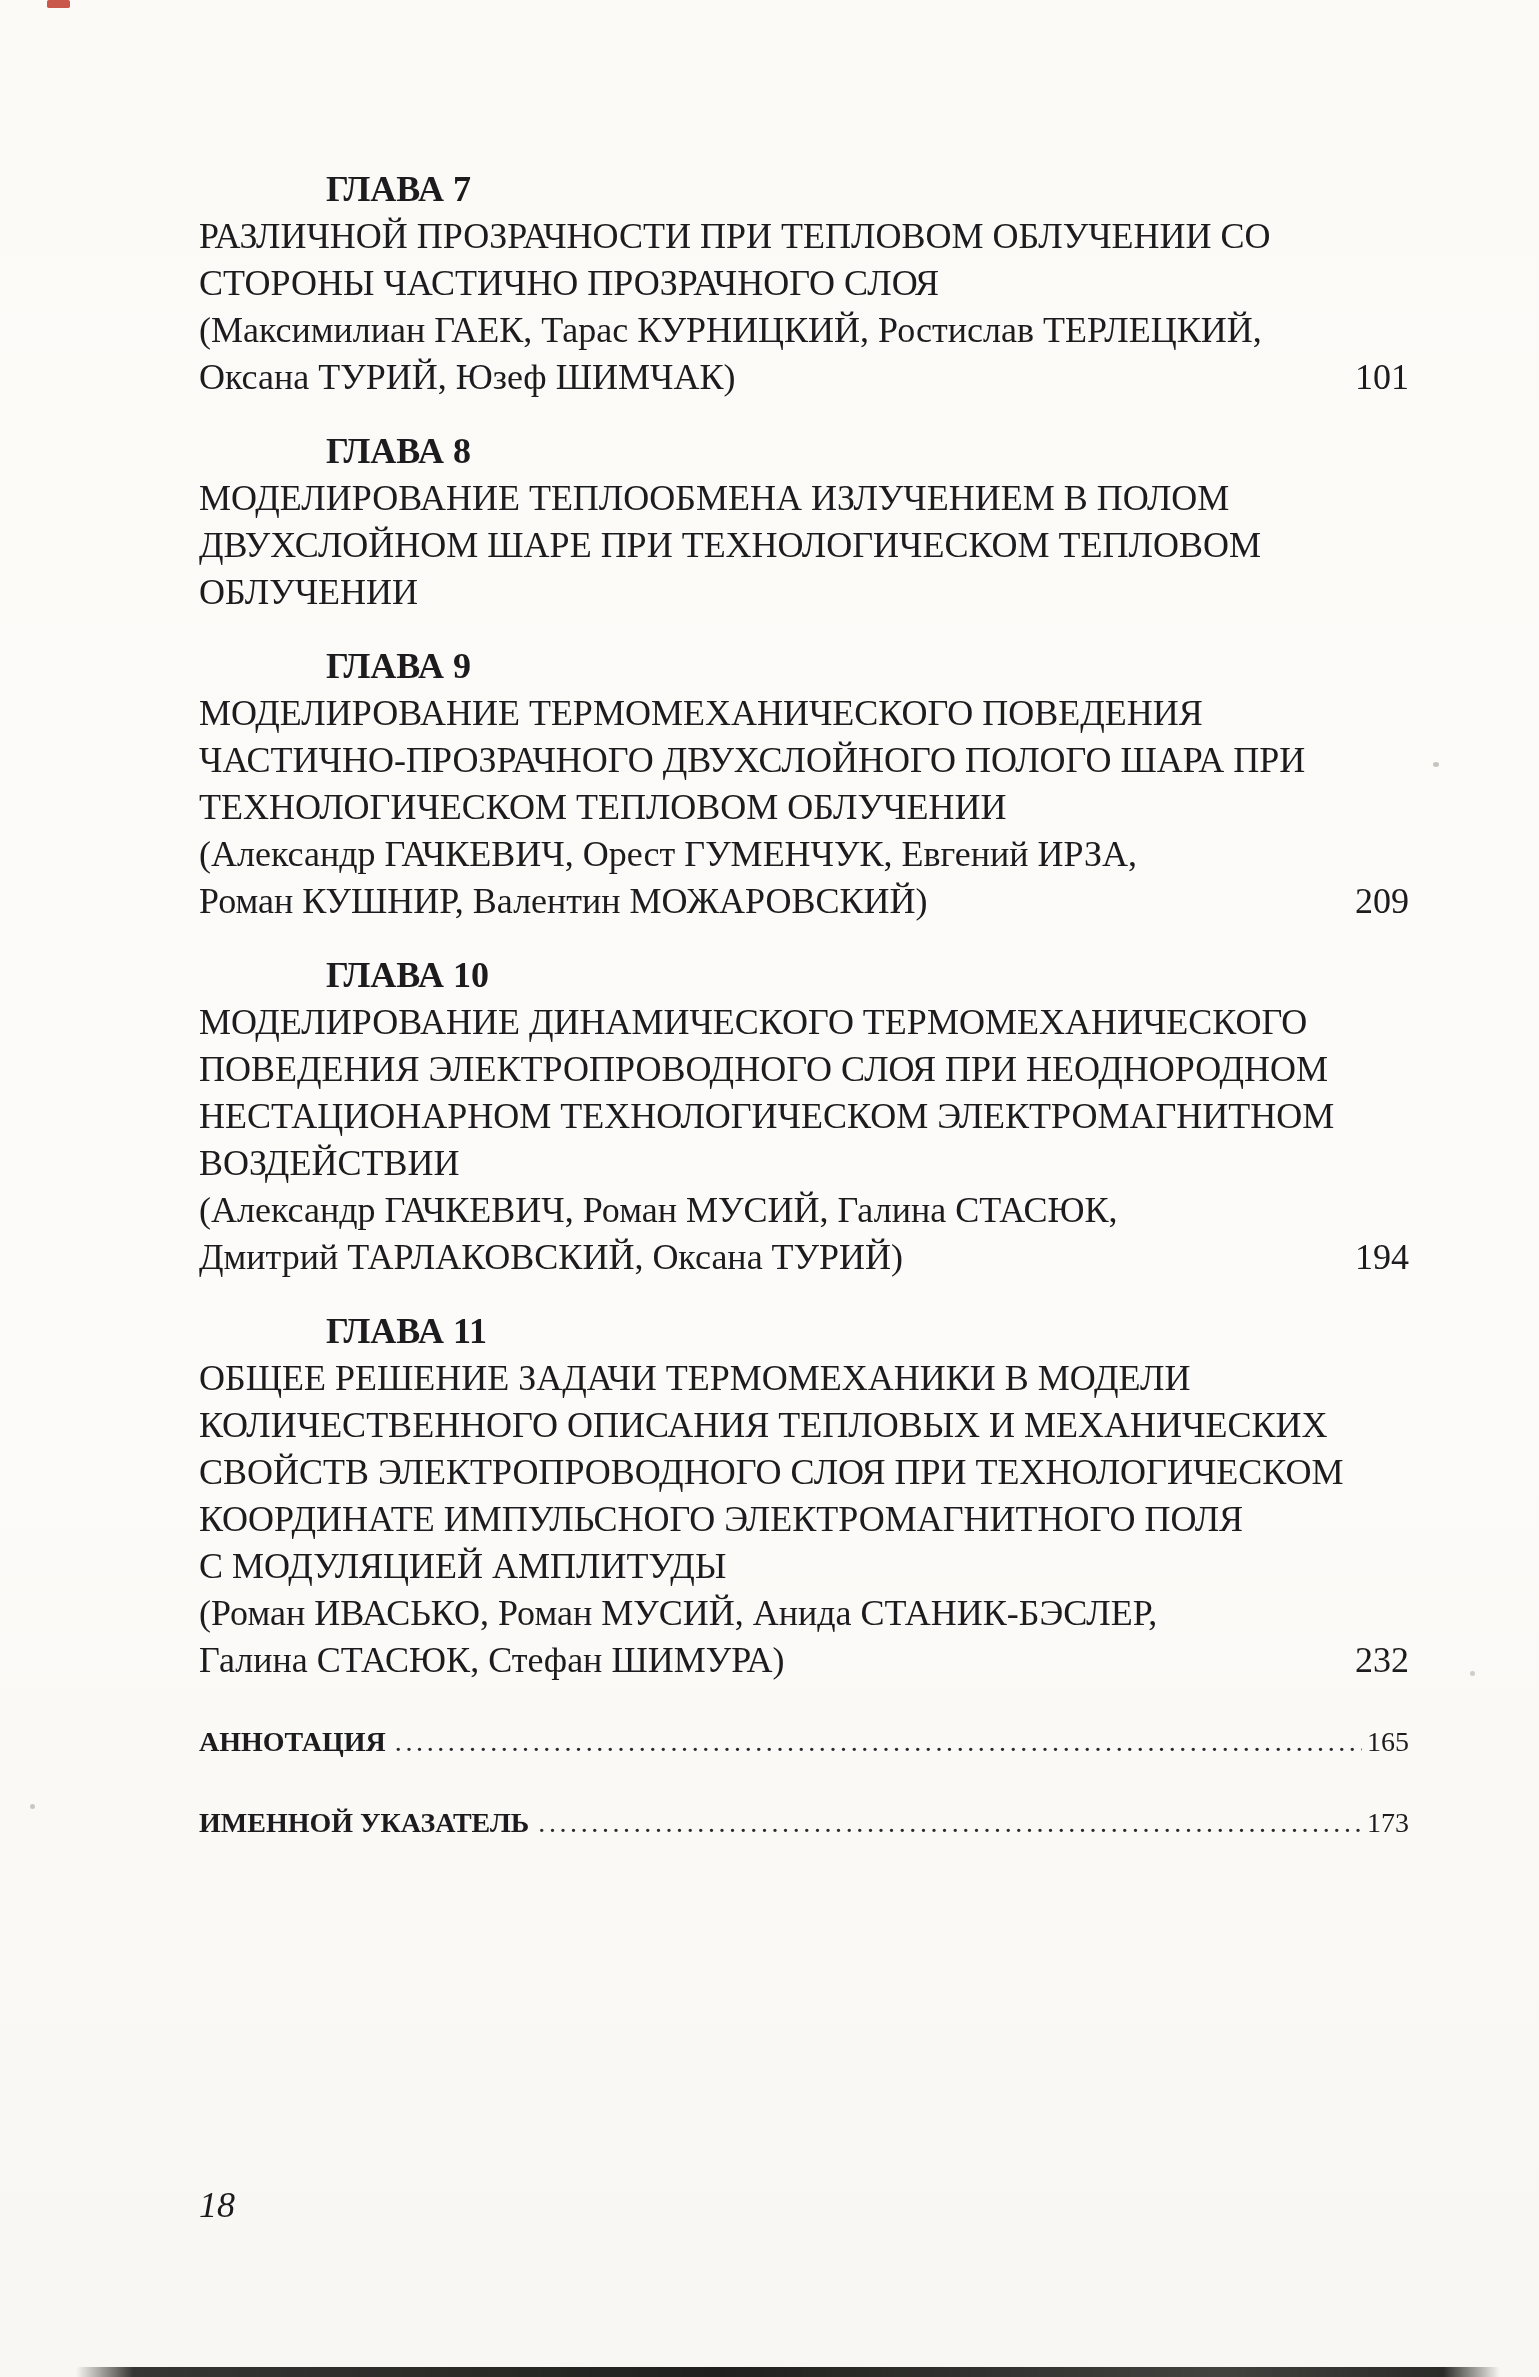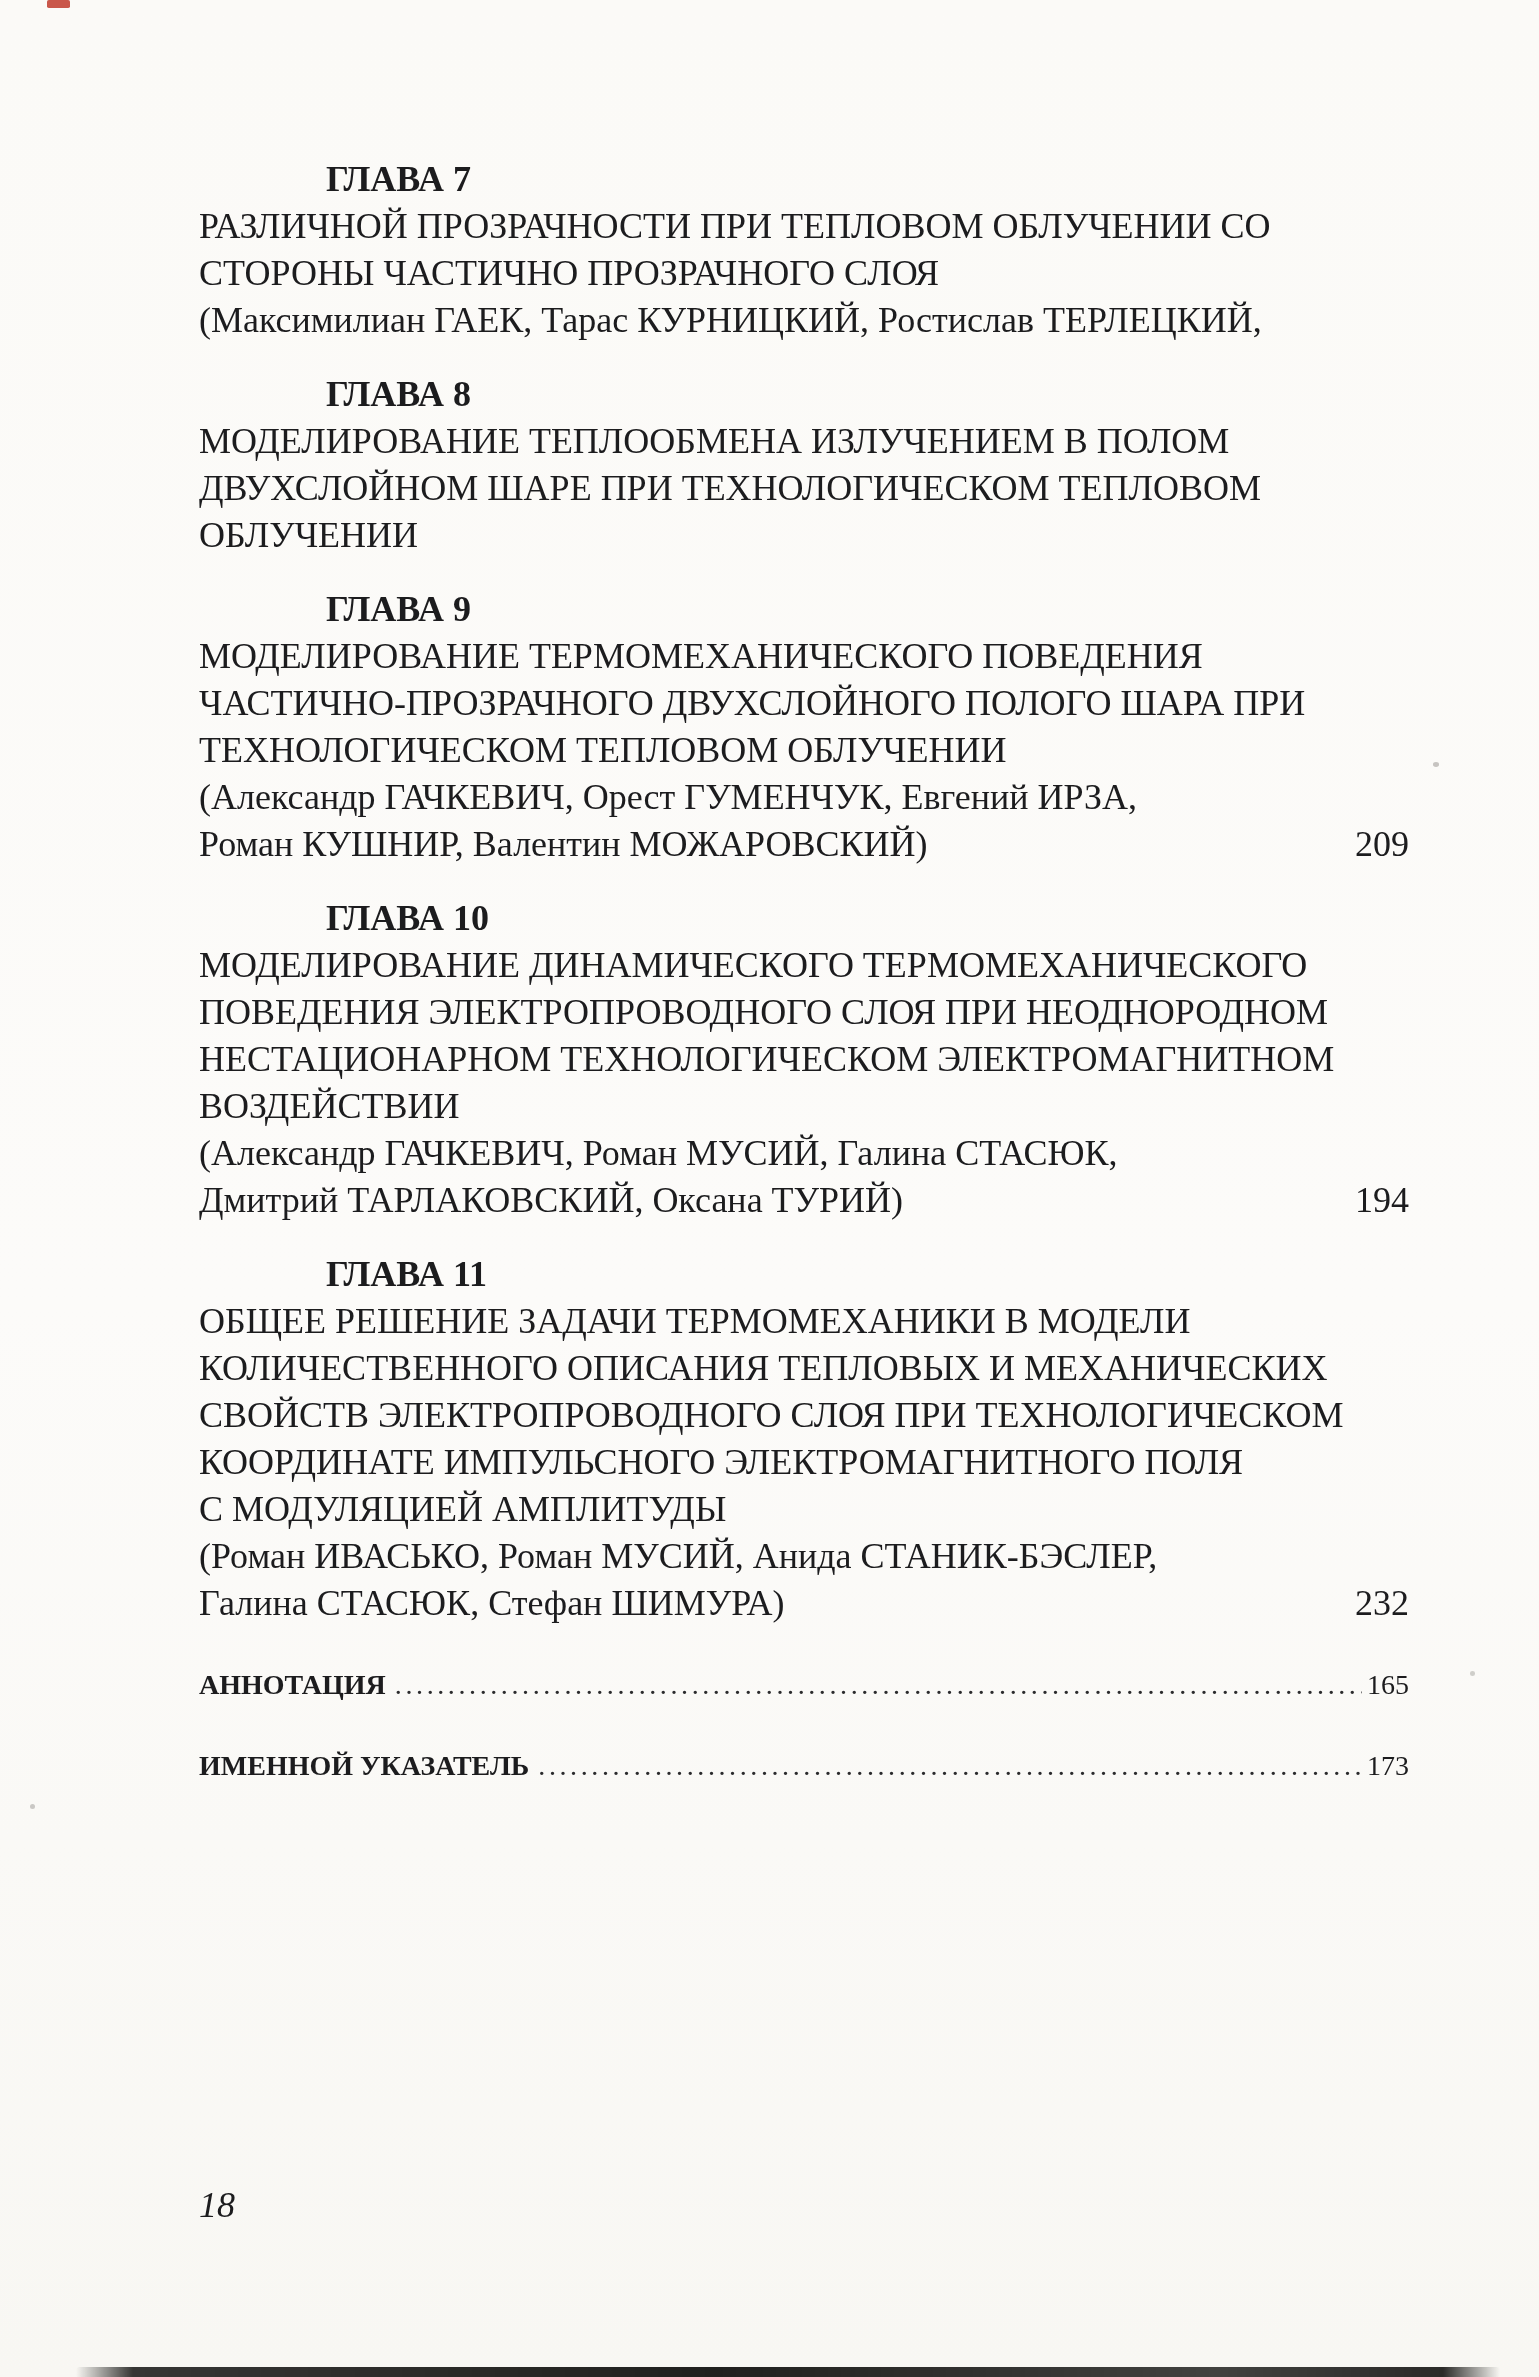--- a/index.html
+++ b/index.html
@@ -16,21 +16,21 @@
     font-family: "Liberation Serif", serif;
     color: #1c1c1e;
   }
   .page-surface {
     position: absolute;
     inset: 0;
   }
   .toc {
     position: absolute;
     left: 199px;
-    top: 156px;
+    top: 166px;
     width: 1210px;
   }
   .toc-line {
     font-size: 36px;
     line-height: 47px;
     white-space: nowrap;
   }
   .chapter { margin-bottom: 27px; }
   .chapter-heading {
     font-size: 36px;
@@ -127,20 +127,24 @@
 
   <main class="toc">
   <section class="chapter">
     <div class="chapter-heading">ГЛАВА 7</div>
     <div class="chapter-title">
           <div class="toc-line">РАЗЛИЧНОЙ ПРОЗРАЧНОСТИ ПРИ ТЕПЛОВОМ ОБЛУЧЕНИИ СО</div>
           <div class="toc-line">СТОРОНЫ ЧАСТИЧНО ПРОЗРАЧНОГО СЛОЯ</div>
         </div>
     <div class="chapter-authors">
           <div class="toc-line author-row">(Максимилиан ГАЕК, Тарас КУРНИЦКИЙ, Ростислав ТЕРЛЕЦКИЙ,</div>
+          <div class="toc-line author-row with-page">
+            <span>Оксана ТУРИЙ, Юзеф ШИМЧАК)</span>
+            <span class="page-num">101</span>
+          </div>
         </div>
   </section>
 
   <section class="chapter">
     <div class="chapter-heading">ГЛАВА 8</div>
     <div class="chapter-title">
           <div class="toc-line">МОДЕЛИРОВАНИЕ ТЕПЛООБМЕНА ИЗЛУЧЕНИЕМ В ПОЛОМ</div>
           <div class="toc-line">ДВУХСЛОЙНОМ ШАРЕ ПРИ ТЕХНОЛОГИЧЕСКОМ ТЕПЛОВОМ</div>
           <div class="toc-line">ОБЛУЧЕНИИ</div>
         </div>

